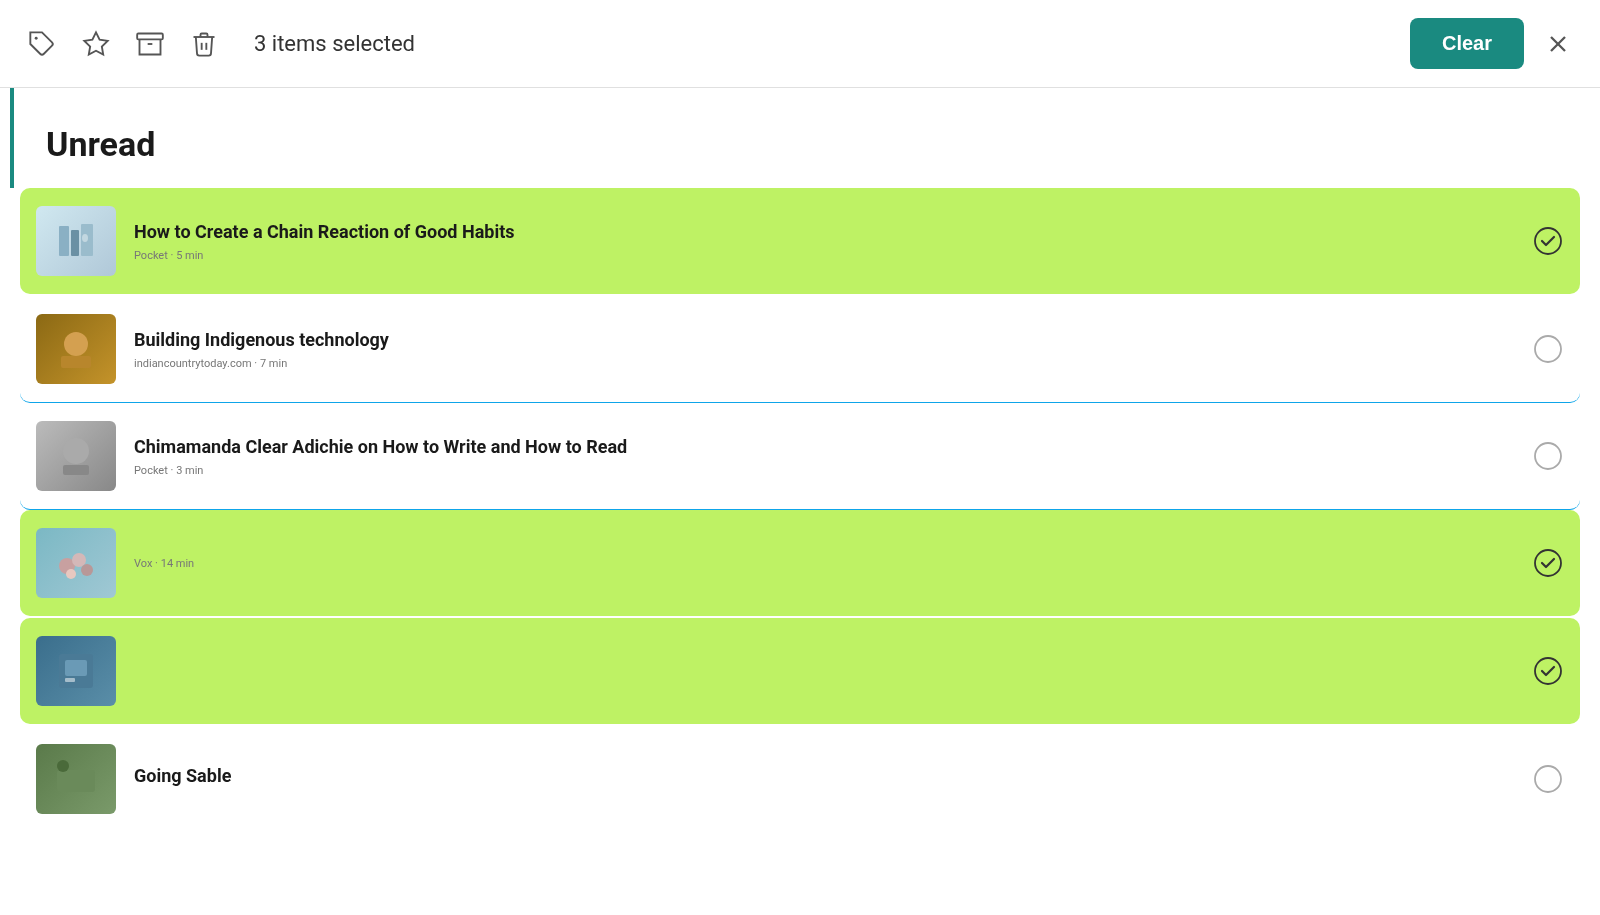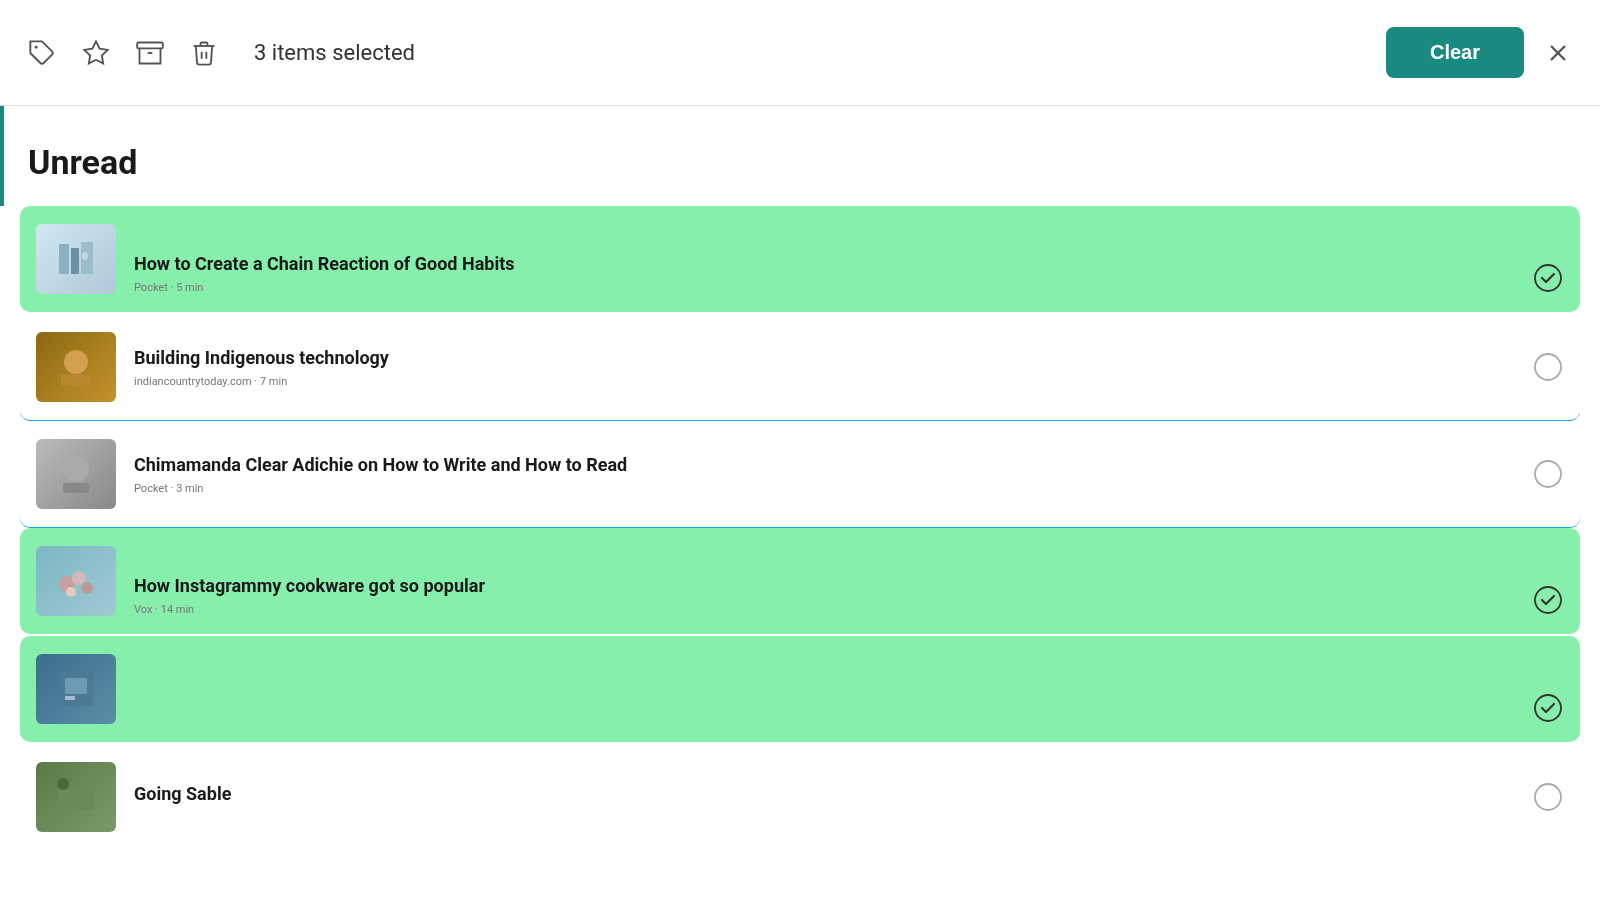--- a/index.html
+++ b/index.html
@@ -7,21 +7,21 @@
       font-family: -apple-system, BlinkMacSystemFont, "Segoe UI", Roboto, Helvetica, Arial, sans-serif;
       background: #fff;
       color: #1a1a1a;
     }
 
     
     .toolbar {
       display: flex;
       align-items: center;
       padding: 0 24px;
-      height: 106px;
+      height: 88px;
       border-bottom: 1px solid #e0e0e0;
       gap: 20px;
       position: relative;
     }
     .toolbar-icons {
       display: flex;
       align-items: center;
       gap: 18px;
     }
     .toolbar-icon {
@@ -48,21 +48,21 @@
       display: flex;
       align-items: center;
       gap: 16px;
       margin-left: auto;
     }
     .clear-btn {
       background: #1a8a80;
       color: #fff;
       border: none;
       border-radius: 8px;
-      padding: 14px 44px;
+      padding: 14px 32px;
       font-size: 20px;
       font-weight: 600;
       cursor: pointer;
     }
     .close-btn {
       background: none;
       border: none;
       cursor: pointer;
       display: flex;
       align-items: center;
@@ -73,47 +73,46 @@
     .close-btn svg {
       width: 28px;
       height: 28px;
       stroke: #555;
       fill: none;
       stroke-width: 2;
     }
 
     
     .section-heading {
-      padding: 36px 32px 24px 24px;
+      padding: 36px 32px 24px 32px;
       font-size: 34px;
       font-weight: 700;
       border-left: 4px solid #1a8a80;
-      margin-left: 0;
+      margin-left: 10px;
     }
 
     
     .article-list {
       padding: 0 20px;
     }
 
     .article-item {
       display: flex;
       align-items: center;
       padding: 18px 16px;
       border-radius: 10px;
       gap: 18px;
       cursor: pointer;
       position: relative;
       border-bottom: 1px solid #0ea5e9;
     }
     .article-item.selected {
-      background: #86efac;
+      background: #bef264;
       border-bottom: none;
       margin-bottom: 2px;
-      align-items: flex-end;
     }
     .article-item:last-child {
       border-bottom: none;
     }
 
     .article-thumbnail {
       width: 80px;
       height: 70px;
       border-radius: 6px;
       flex-shrink: 0;
@@ -293,21 +292,20 @@
         <div class="thumb-inner">
           <svg width="50" height="50" viewBox="0 0 50 50" fill="none">
       <circle cx="16" cy="28" r="8" fill="#c8a0a0"></circle>
       <circle cx="28" cy="22" r="7" fill="#d4b8b8"></circle>
       <circle cx="36" cy="32" r="6" fill="#b89898"></circle>
       <circle cx="20" cy="36" r="5" fill="#e8c8c0"></circle>
     </svg>
         </div>
       </div>
       <div class="article-content">
-        <div class="article-title">How Instagrammy cookware got so popular</div>
         <div class="article-meta">Vox · 14 min</div>
       </div>
       <div class="article-checkbox">
         <svg viewBox="0 0 30 30" fill="none">
       <circle cx="15" cy="15" r="13" stroke="#333" stroke-width="1.8"></circle>
       <polyline points="9,15 13,19 21,11" stroke="#333" stroke-width="2.2" stroke-linecap="round" stroke-linejoin="round"></polyline>
     </svg>
       </div>
     </div>
     <div class="article-item selected">

